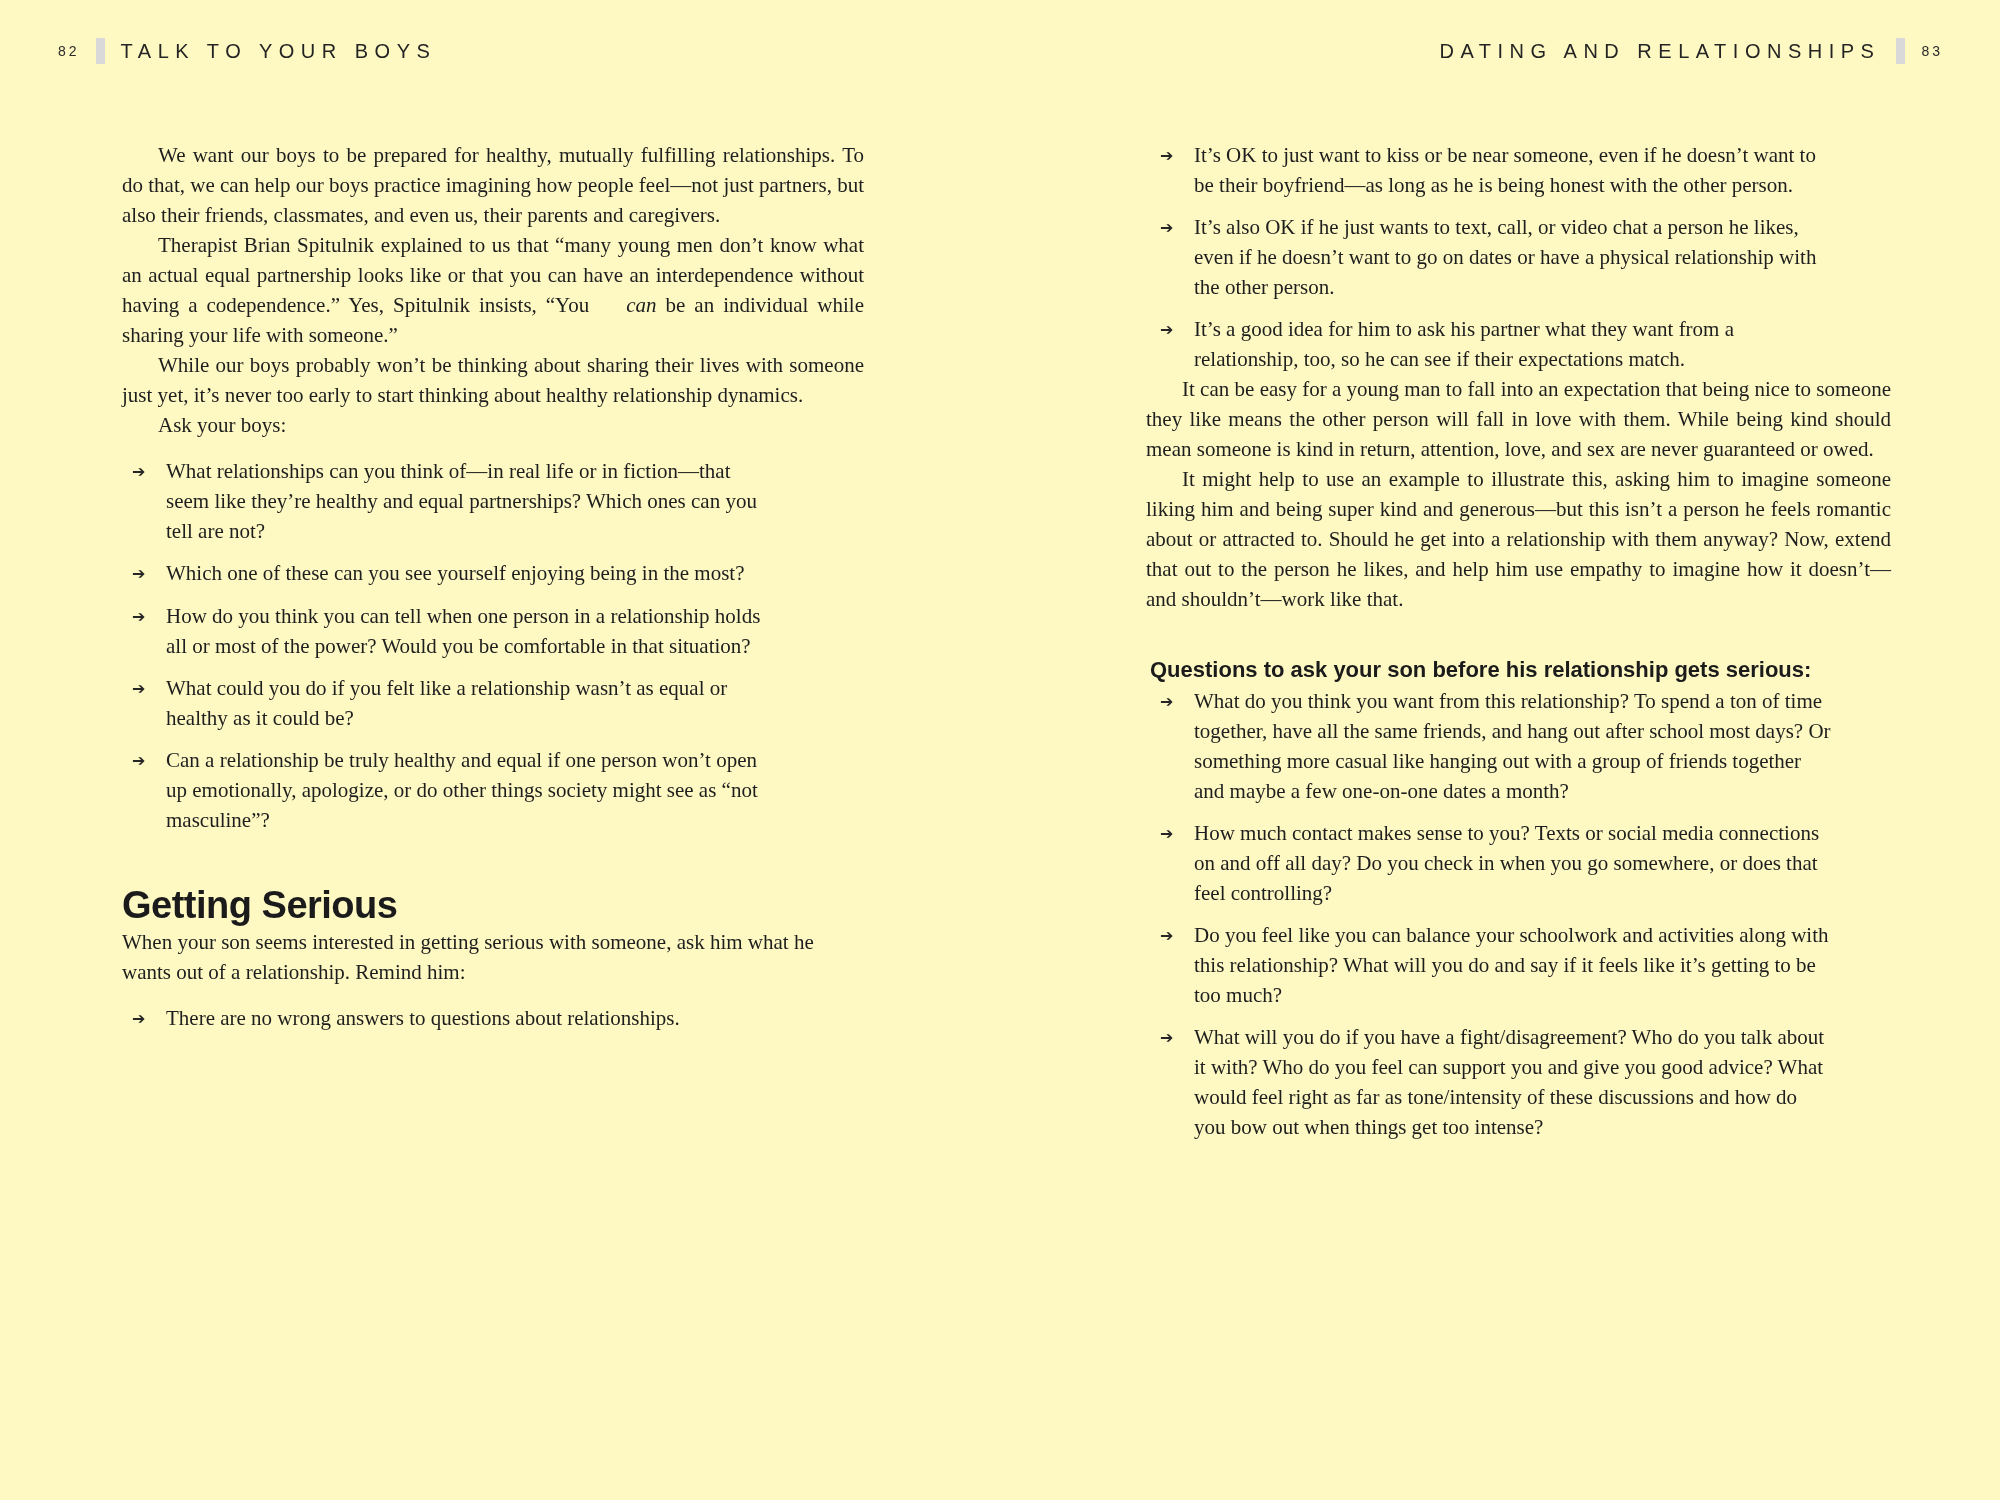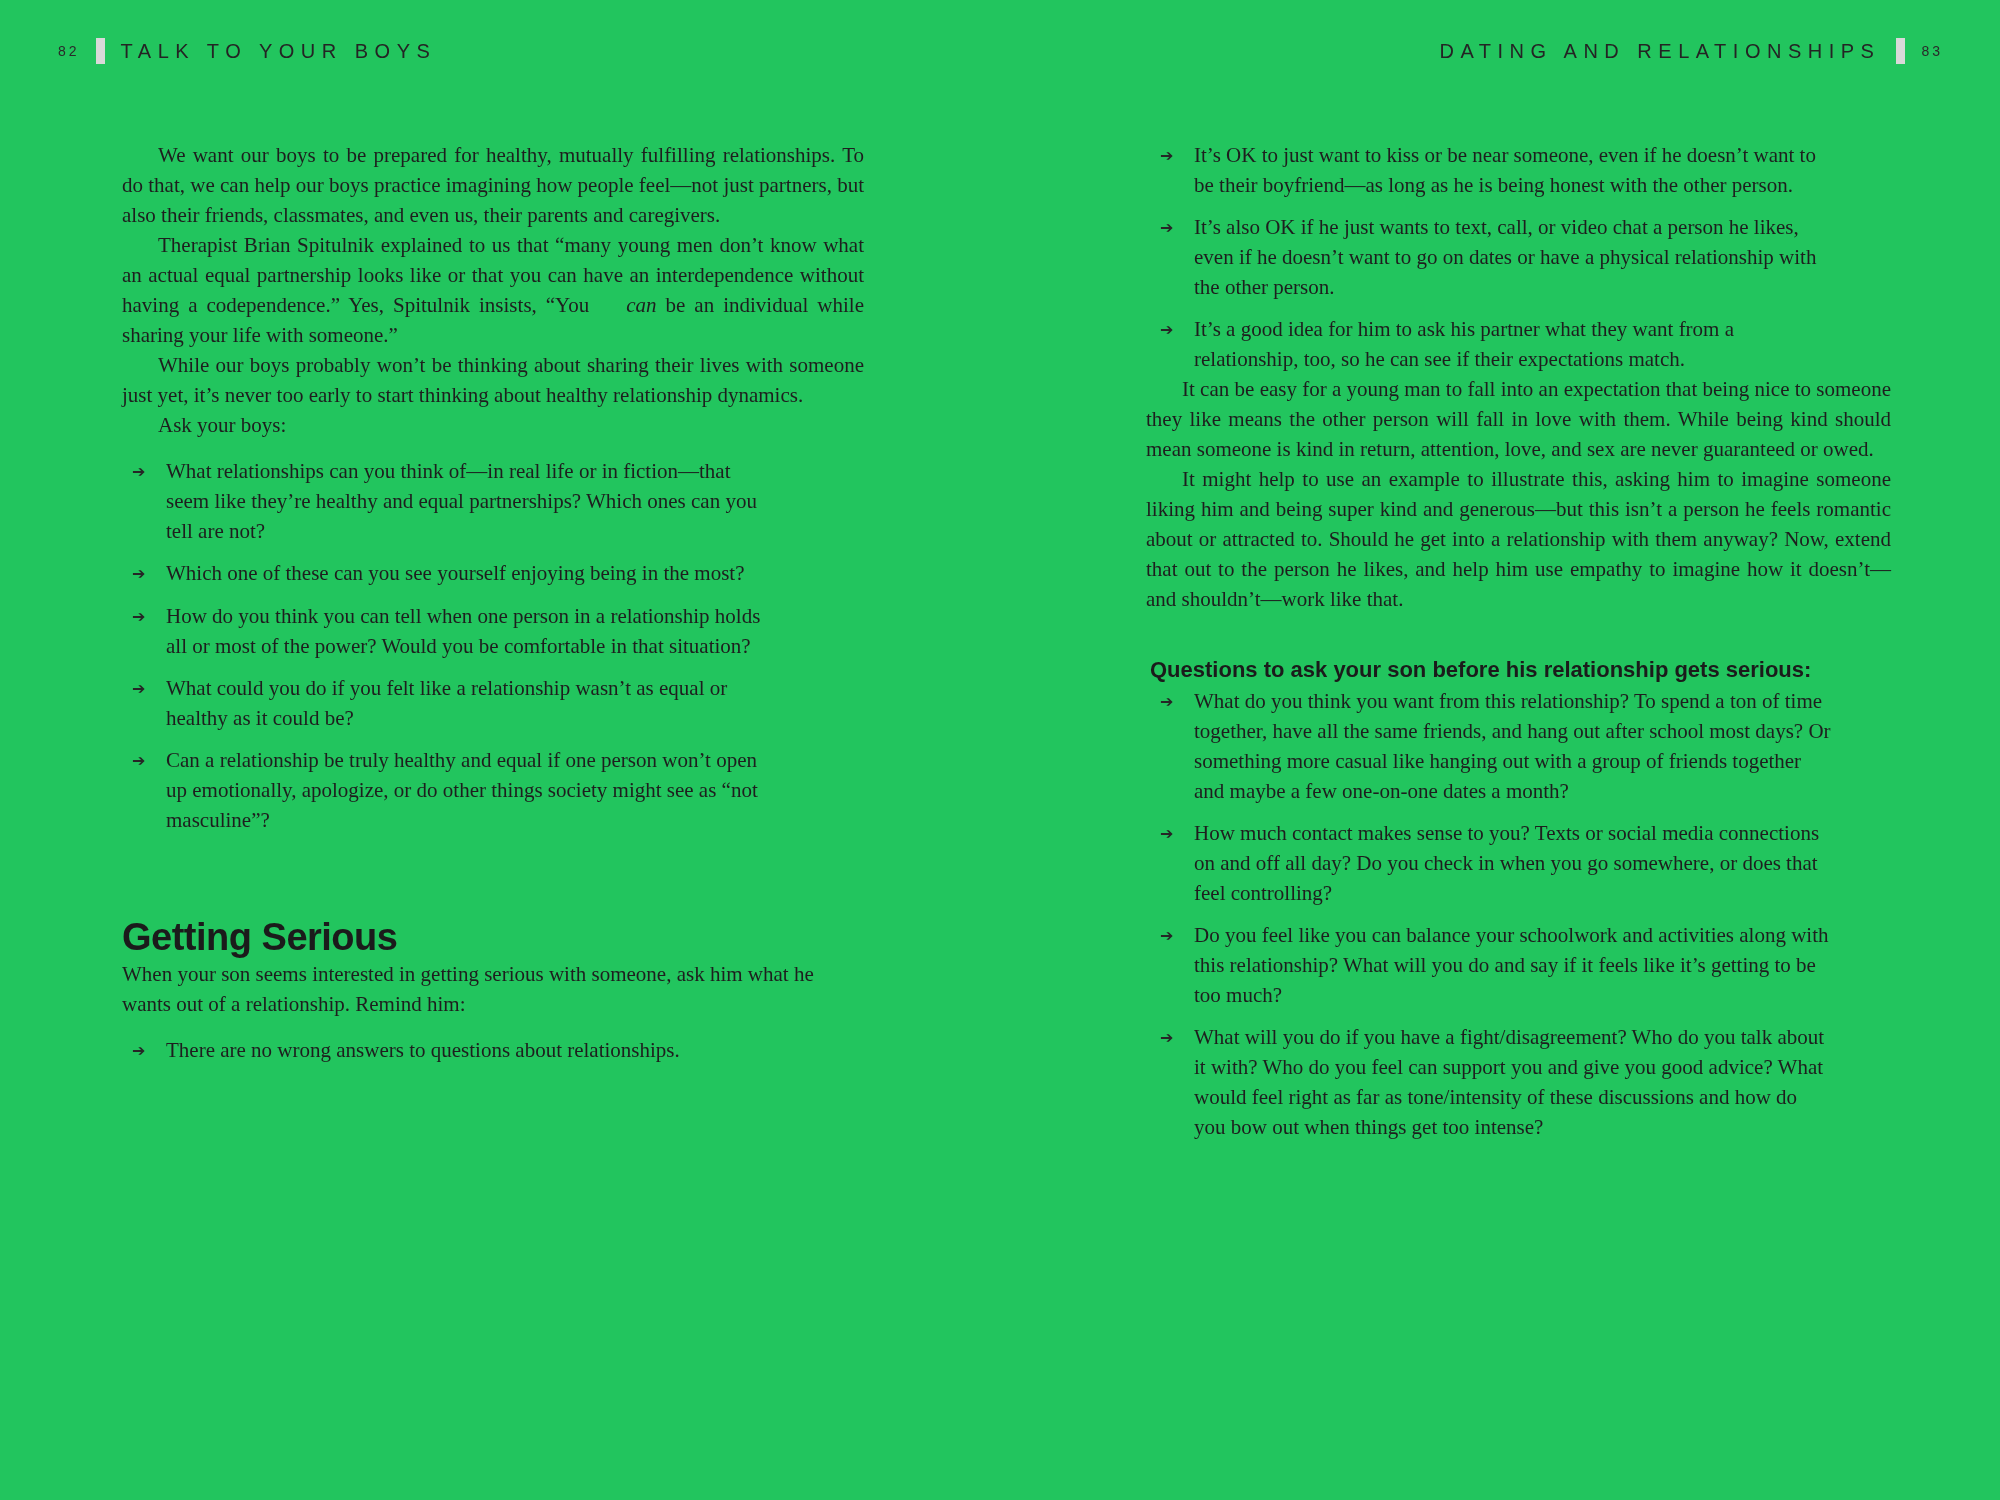--- a/index.html
+++ b/index.html
@@ -2,21 +2,21 @@
 <html><head>
 <meta charset="utf-8">
 <style>
   html,body{margin:0;padding:0;}
   body{
     width:2000px;height:1500px;position:relative;
     background:#ffffff;color:#1e1e1e;
     font-family:"Liberation Serif",serif;
     -webkit-font-smoothing:antialiased;
   }
-  .spread{position:absolute;inset:0;background:#22c55e;overflow:hidden;}
+  .spread{position:absolute;inset:0;background:#fef9c3;overflow:hidden;}
 
   
   .running-header{
     position:absolute;top:38px;display:flex;align-items:center;
     font-family:"Liberation Sans",sans-serif;color:#2a2a2a;
   }
   .running-header.left{left:58px;}
   .running-header.right{right:57px;}
   .pagenum{font-size:14px;letter-spacing:3px;color:#2a2a2a;}
   .head-bar{display:inline-block;width:9px;height:26px;background:#d9d9d9;margin:0 16px;}
@@ -39,21 +39,21 @@
   ul.arrow-list li + li{margin-top:12px;}
   .arrow{
     flex:0 0 20px;margin-right:14px;margin-top:1px;
     font-family:"DejaVu Sans",sans-serif;font-size:16px;color:#262626;
     line-height:30px;
   }
   .li-text{flex:1 1 auto;}
 
   
   h2.section-heading{
-    margin:80px 0 0 0;
+    margin:48px 0 0 0;
     font-family:"Liberation Sans",sans-serif;font-weight:700;
     font-size:38px;line-height:44px;letter-spacing:-0.5px;color:#1b1b1b;
   }
   h3.questions-heading{
     margin:40px 0 0 4px;
     font-family:"Liberation Sans",sans-serif;font-weight:700;
     font-size:22px;line-height:32px;color:#1b1b1b;
   }
 
   .mt-goal{margin-top:30px;}

